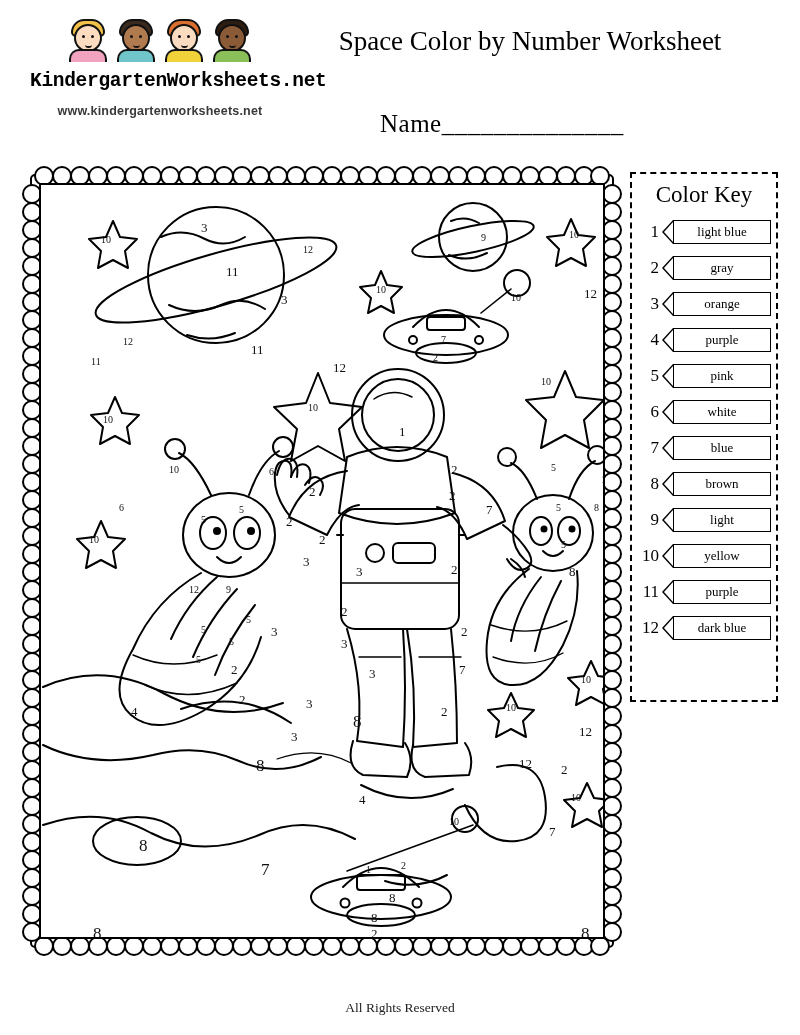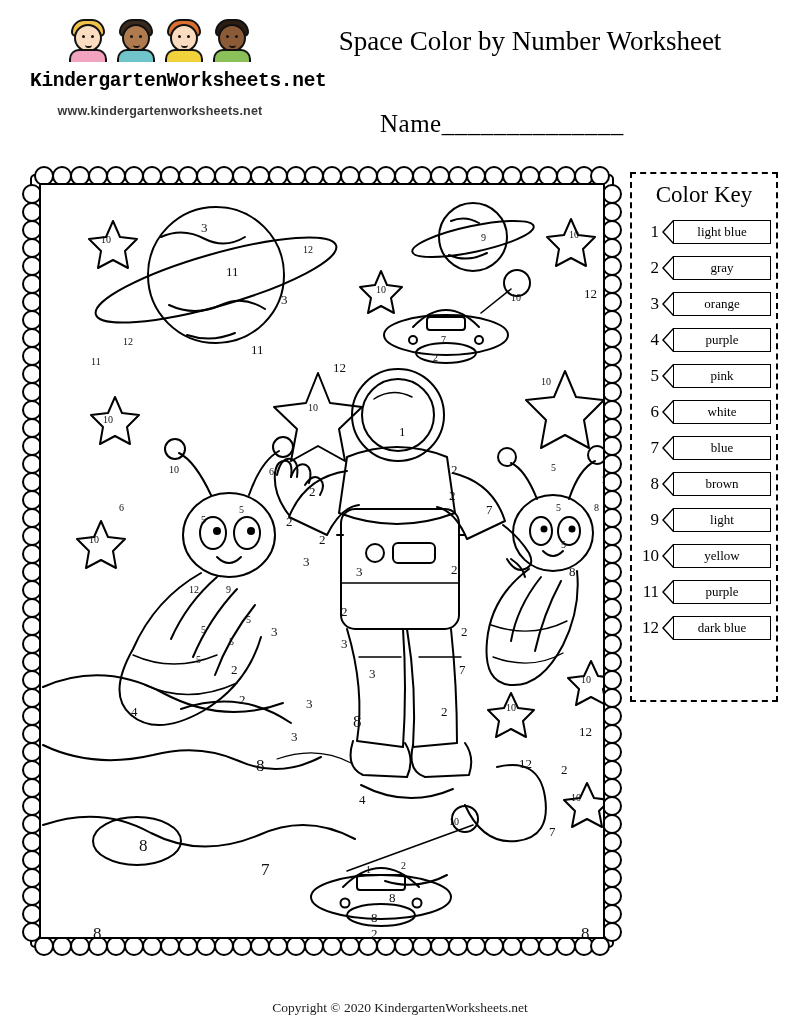--- a/index.html
+++ b/index.html
@@ -794,14 +794,14 @@
             <span class="band" style="left:15px"></span>
             <span class="band" style="right:6px"></span>
             <span class="barrel">dark blue</span>
           </div>
         </div>
       </div>
   </div>
 </div>
 
 <div class="footer">
-  <div>Copyright © 2020 KindergartenWorksheets.net</div>
+  <div>All Rights Reserved</div>
 </div>
 
 </body></html>

